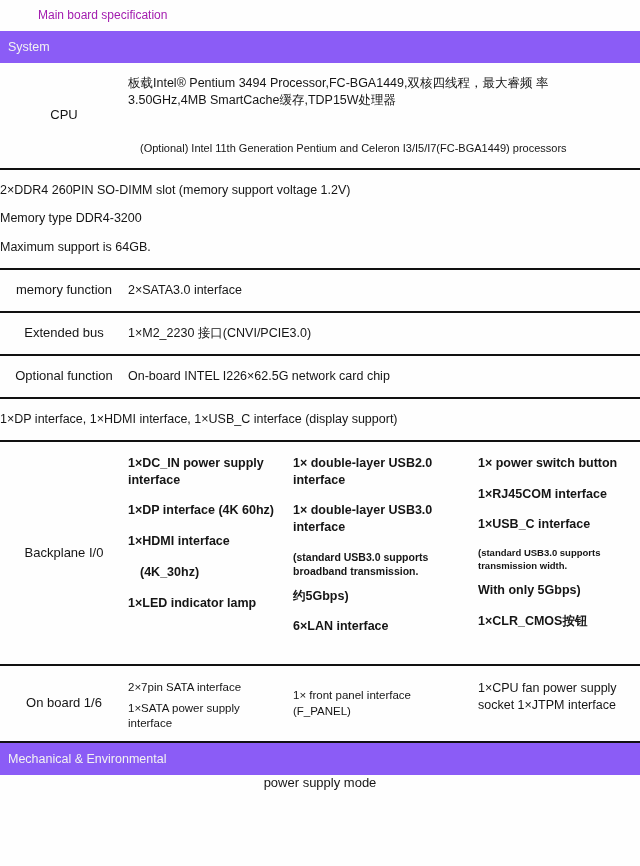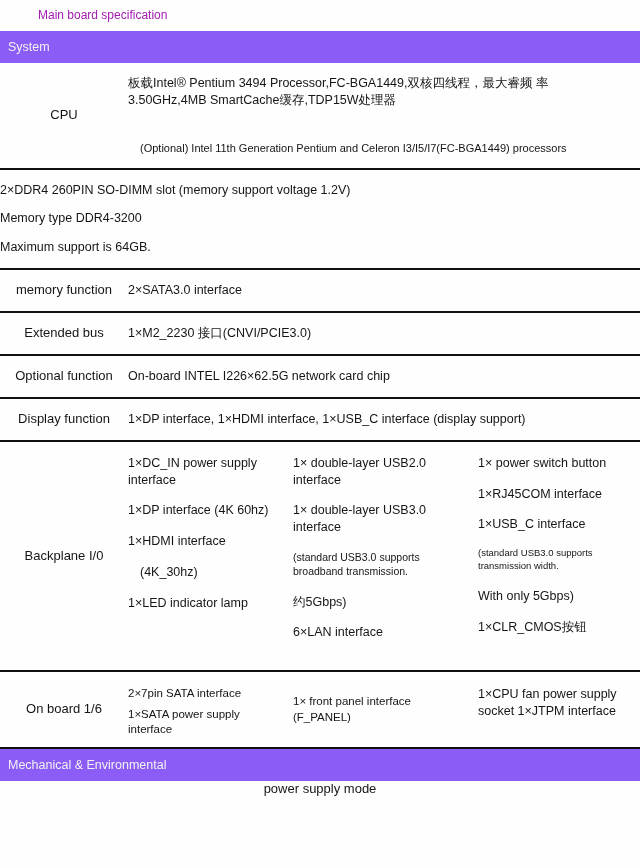--- a/index.html
+++ b/index.html
@@ -27,22 +27,22 @@
   .note { font-size: 10.5px; line-height: 1.35; }
   .tiny { font-size: 9.5px; line-height: 1.35; }
   .indent { padding-left: 12px; }
 
   .cols { display: flex; }
   .col-1 { flex: 0 0 165px; padding-right: 12px; }
   .col-2 { flex: 0 0 185px; padding-right: 12px; }
   .col-3 { flex: 1; padding-right: 4px; }
 
   .bp .content-col { padding-top: 13px; padding-bottom: 15px; }
-  .bp .item { margin-bottom: 14px; }
-  .bp .note, .bp .tiny { margin-bottom: 15px; }
+  .bp .item { margin-bottom: 14px; font-weight: bold; }
+  .bp .note, .bp .tiny { margin-bottom: 9px; }
 
   .ob .item { font-size: 11.5px; margin-bottom: 5px; }
   .ob .col-2 .item { padding-top: 8px; }
   .ob .col-3 .item { font-size: 12.5px; }
   .ob .content-col { padding-top: 14px; padding-bottom: 4px; }
 
   .kv-row { display: flex; align-items: center; border-bottom: 2px solid #111111; }
   .kv-row .c1 { flex: 0 0 172px; text-align: center; font-size: 13px; padding: 0 8px; }
   .kv-row .c2 { flex: 0 0 176px; font-size: 12px; }
   .kv-row .c3 { flex: 0 0 130px; text-align: center; font-size: 12px; }
@@ -91,21 +91,20 @@
   </div>
 
   <div class="spec-row">
     <div class="label-col">Optional function</div>
     <div class="content-col">
       <p class="item">On-board INTEL I226×62.5G network card chip</p>
     </div>
   </div>
 
   <div class="spec-row">
-    <div class="label-col">Display function</div>
     <div class="content-col">
       <p class="item">1×DP interface, 1×HDMI interface, 1×USB_C interface (display support)</p>
     </div>
   </div>
 
   <div class="spec-row bp">
     <div class="label-col">Backplane I/0</div>
     <div class="content-col cols">
       <div class="col-1">
         <p class="item">1×DC_IN power supply interface</p>

